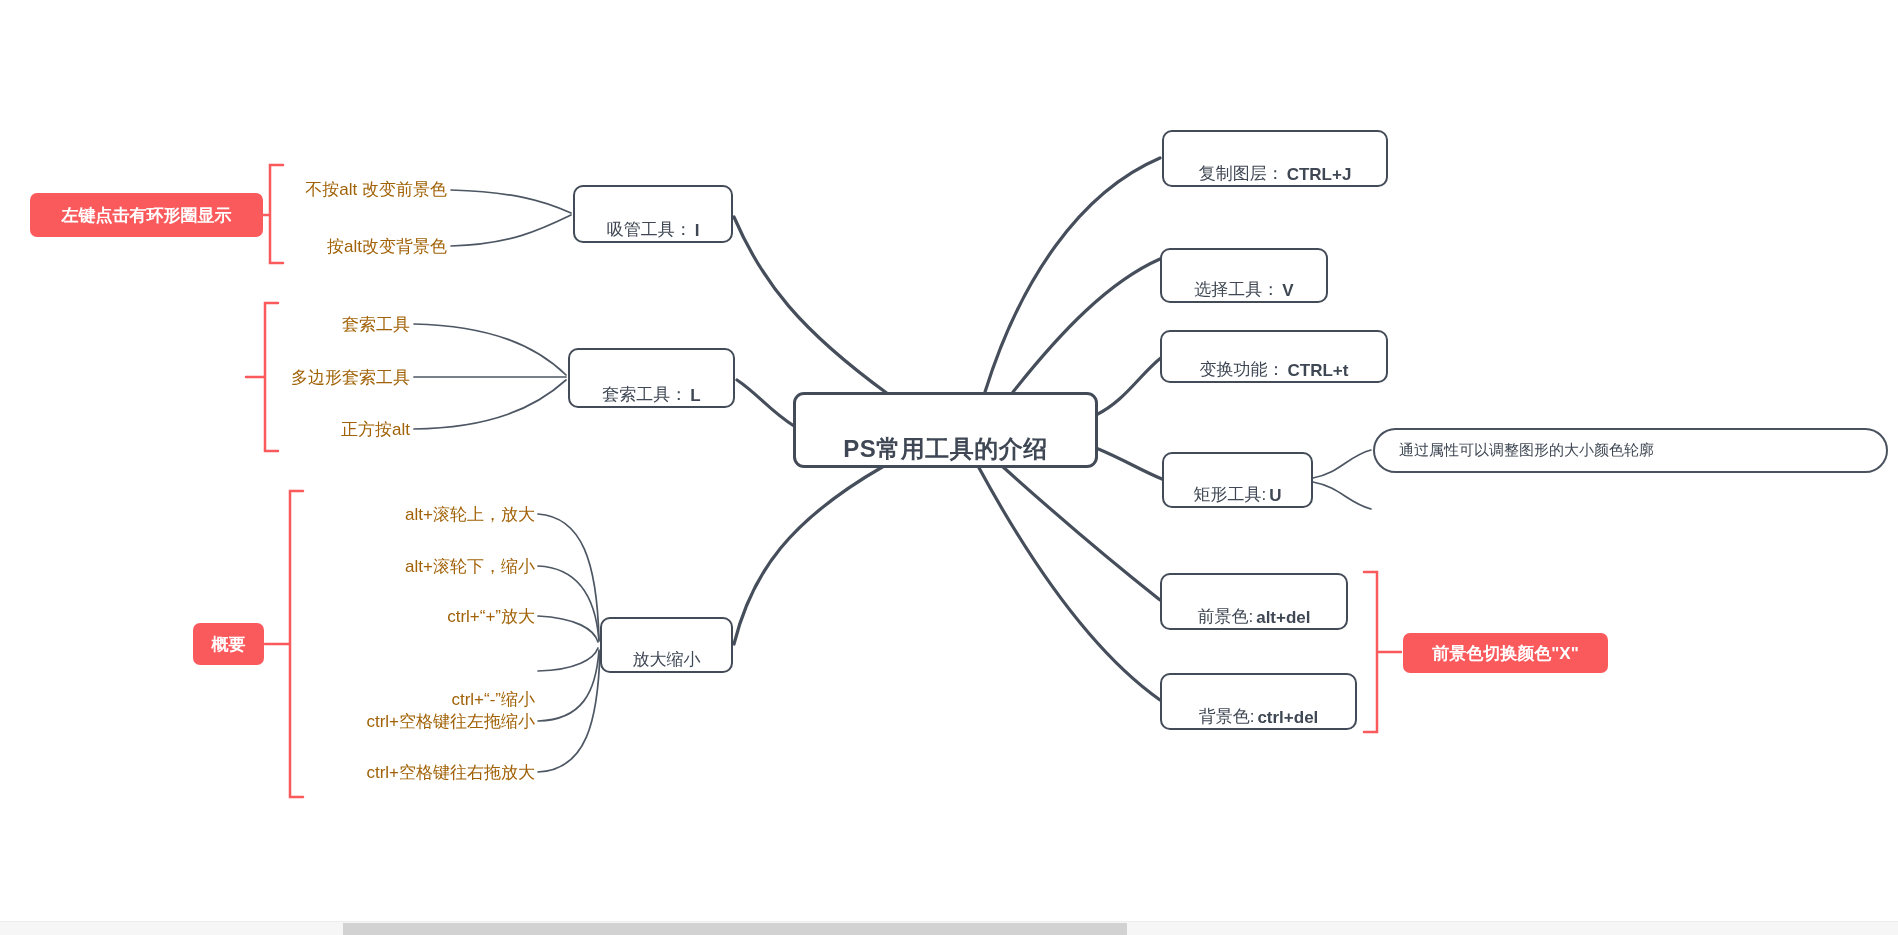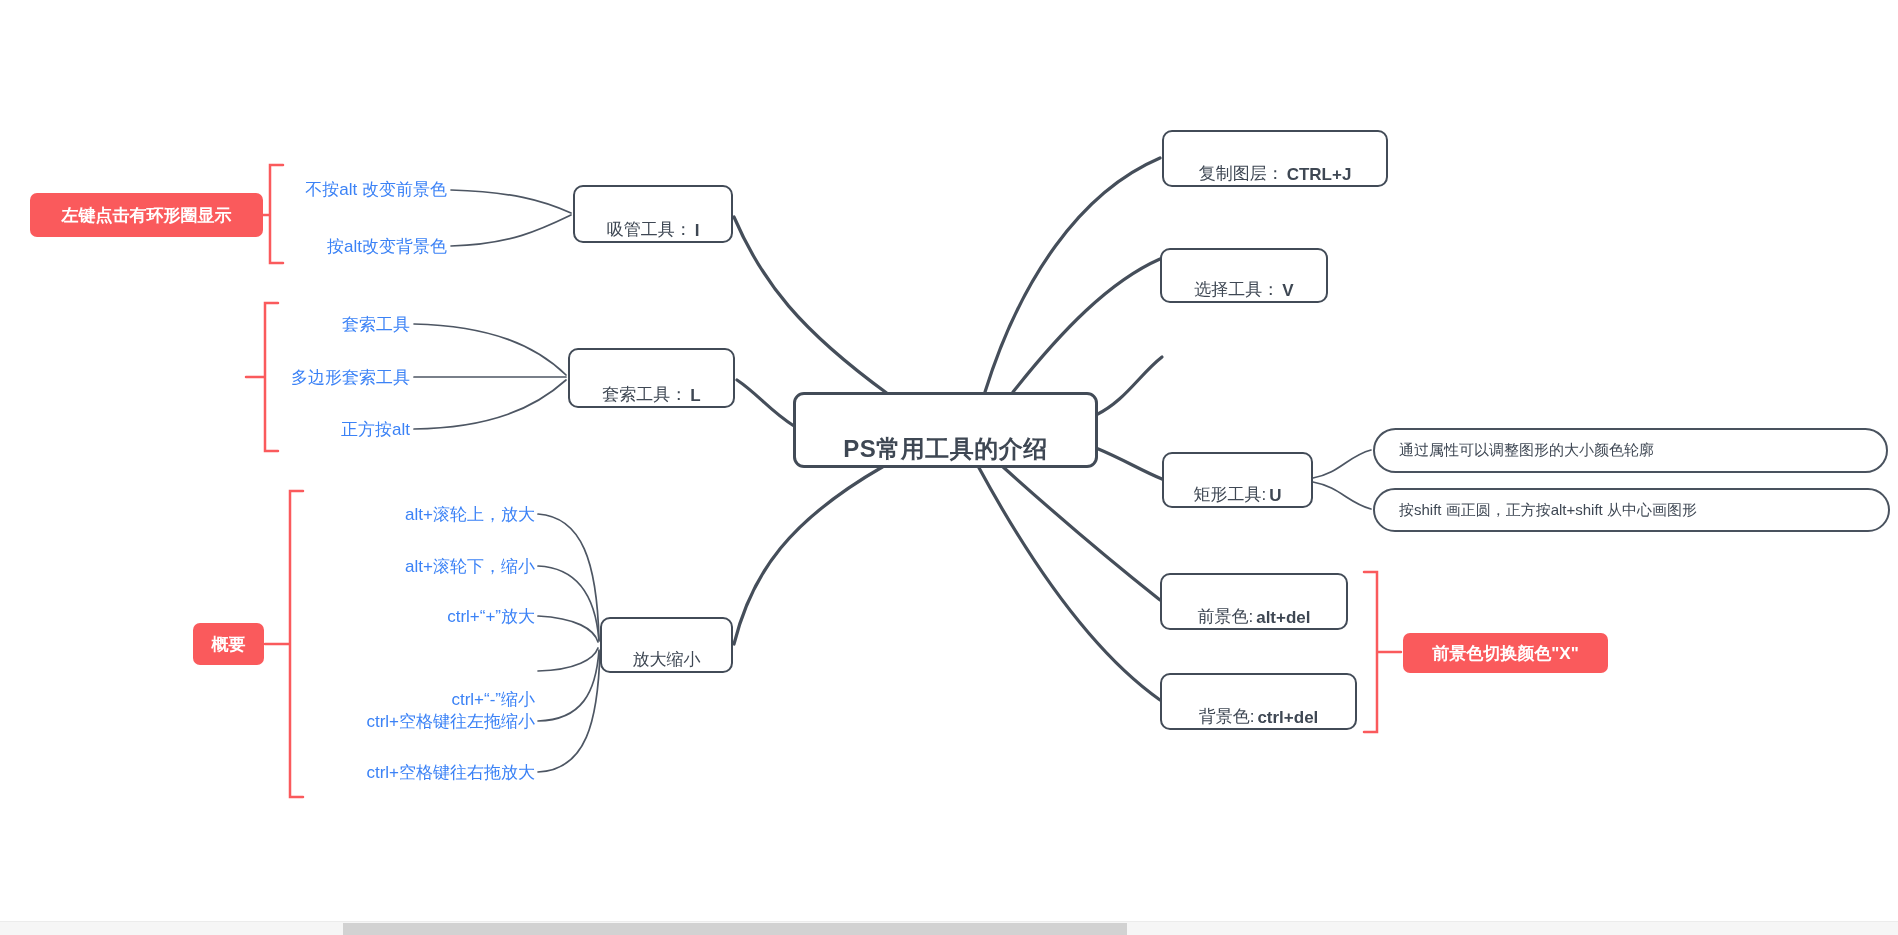--- a/index.html
+++ b/index.html
@@ -17,21 +17,21 @@
   .central {
     border-width: 3px; border-radius: 11px;
     font-size: 24px; font-weight: bold; letter-spacing: 0.5px; z-index: 4;
   }
   .pill {
     position: absolute; display: flex; align-items: center; justify-content: flex-start;
     background: #ffffff; border: 2px solid #49525e; border-radius: 23px;
     font-size: 15px; color: #3e4753; white-space: nowrap; padding-left: 24px; z-index: 3;
   }
   .leaf-text {
-    position: absolute; font-size: 17px; color: #3b82f6; white-space: nowrap;
+    position: absolute; font-size: 17px; color: #a16207; white-space: nowrap;
     text-align: right; height: 24px; line-height: 24px; z-index: 3;
   }
   .callout {
     position: absolute; display: flex; align-items: center; justify-content: center;
     background: #fa5a5c; color: #ffffff; font-weight: bold; font-size: 17px;
     border-radius: 7px; white-space: nowrap; z-index: 3;
   }
   .scroll-track {
     position: absolute; left: 0; top: 921px; width: 1898px; height: 14px;
     background: #f6f6f6; border-top: 1px solid #ececec; z-index: 5;
@@ -118,35 +118,38 @@
   <div class="callout" style="left:193px; top:623px; width:71px; height:42px;">概要</div>
 
   <div class="node-box" style="left:1162px; top:130px; width:226px; height:57px;">
     <span>复制图层：</span>
       <span class="key">CTRL+J</span>
   </div>
   <div class="node-box" style="left:1160px; top:232px; width:168px; height:55px;margin-top:16px;">
     <span>选择工具：</span>
       <span class="key">V</span>
   </div>
+  <div class="node-box" style="left:1160px; top:330px; width:228px; height:53px;">
+    <span>变换功能：</span>
+      <span class="key">CTRL+t</span>
+  </div>
   <div class="node-box" style="left:1162px; top:452px; width:151px; height:56px;">
     <span>矩形工具:</span>
       <span class="key">U</span>
   </div>
   <div class="node-box" style="left:1160px; top:573px; width:188px; height:57px;">
     <span>前景色:</span>
       <span class="key">alt+del</span>
   </div>
   <div class="node-box" style="left:1160px; top:673px; width:197px; height:57px;">
     <span>背景色:</span>
       <span class="key">ctrl+del</span>
   </div>
 
   <div class="pill" style="left:1373px; top:428px; width:515px; height:45px;">通过属性可以调整图形的大小颜色轮廓</div>
-  <div class="pill" style="left:1373px; top:488px; width:517px; height:44px;">按shift 画正圆，正方按alt+shift 从中心画图形</div>
 
   <div class="callout" style="left:1403px; top:633px; width:205px; height:40px;">前景色切换颜色"X"</div>
 
   <div class="scroll-track">
     <div class="scroll-thumb"></div>
   </div>
 
 </div>
 
 </body></html>

